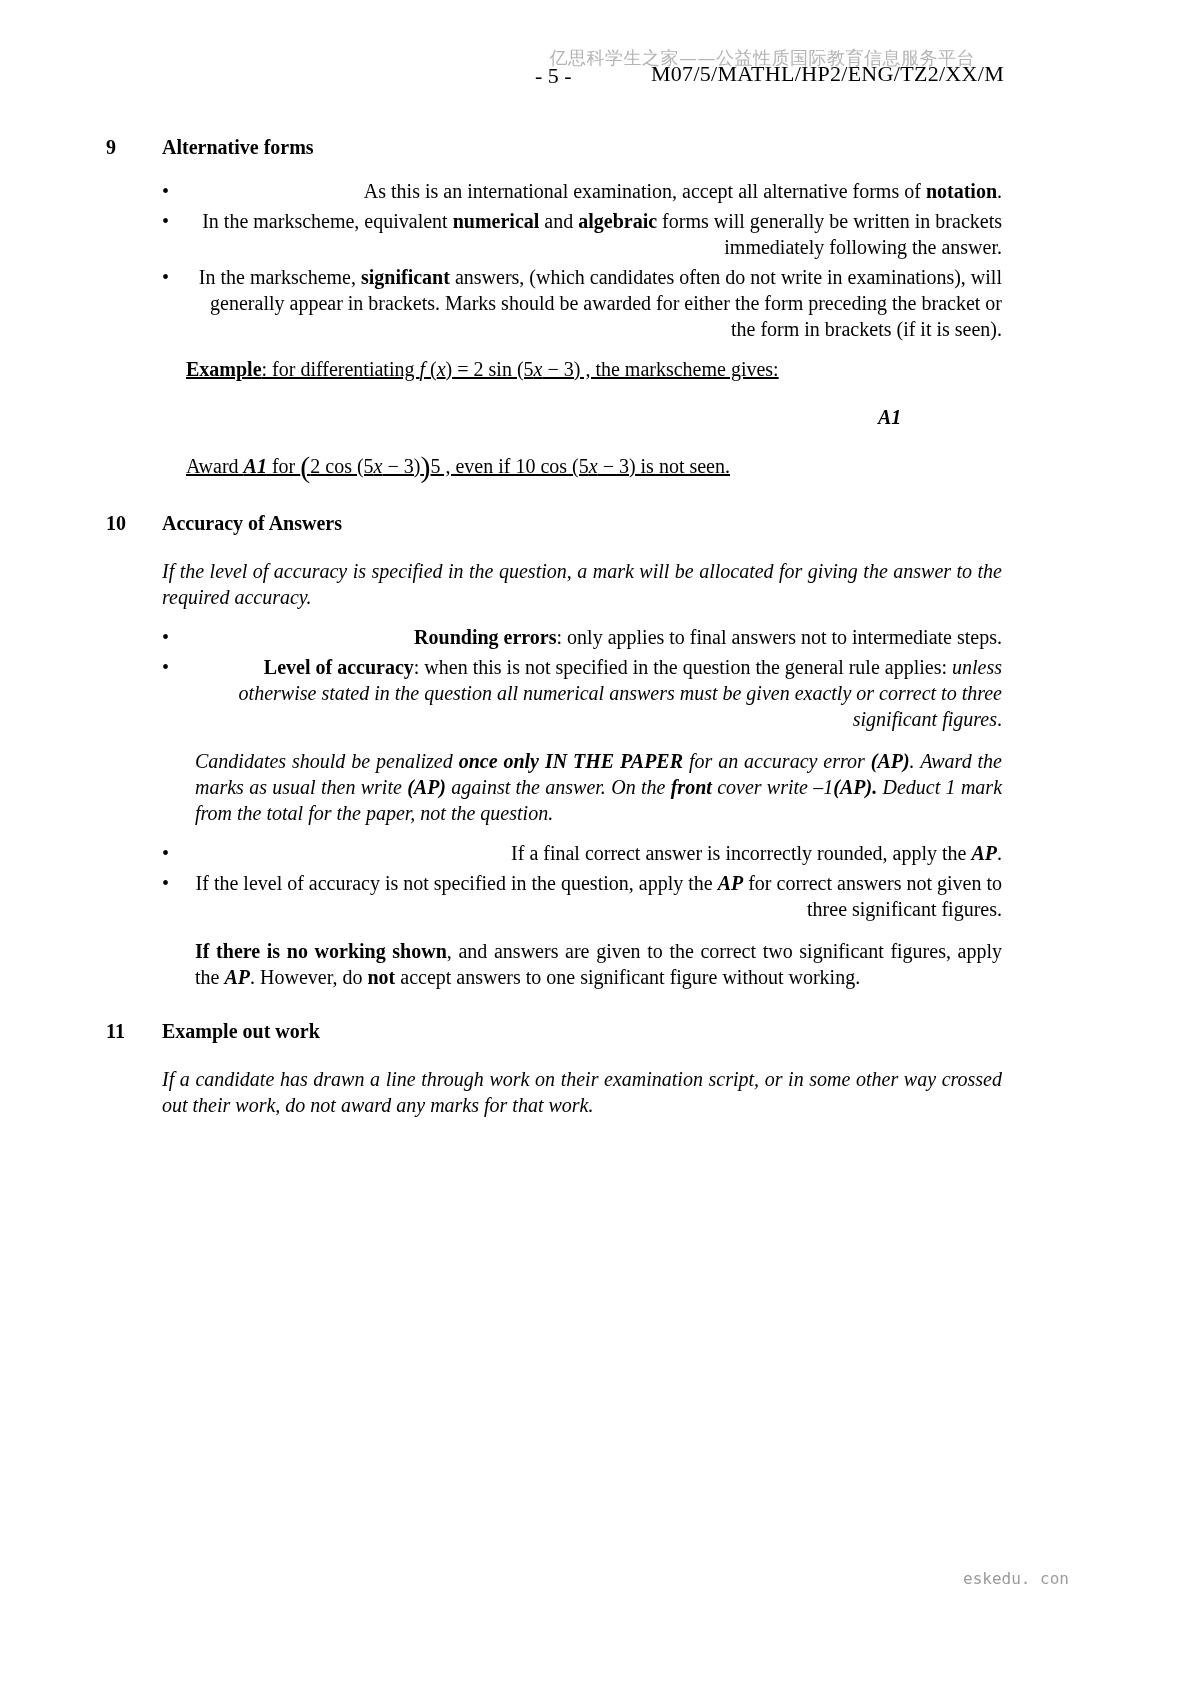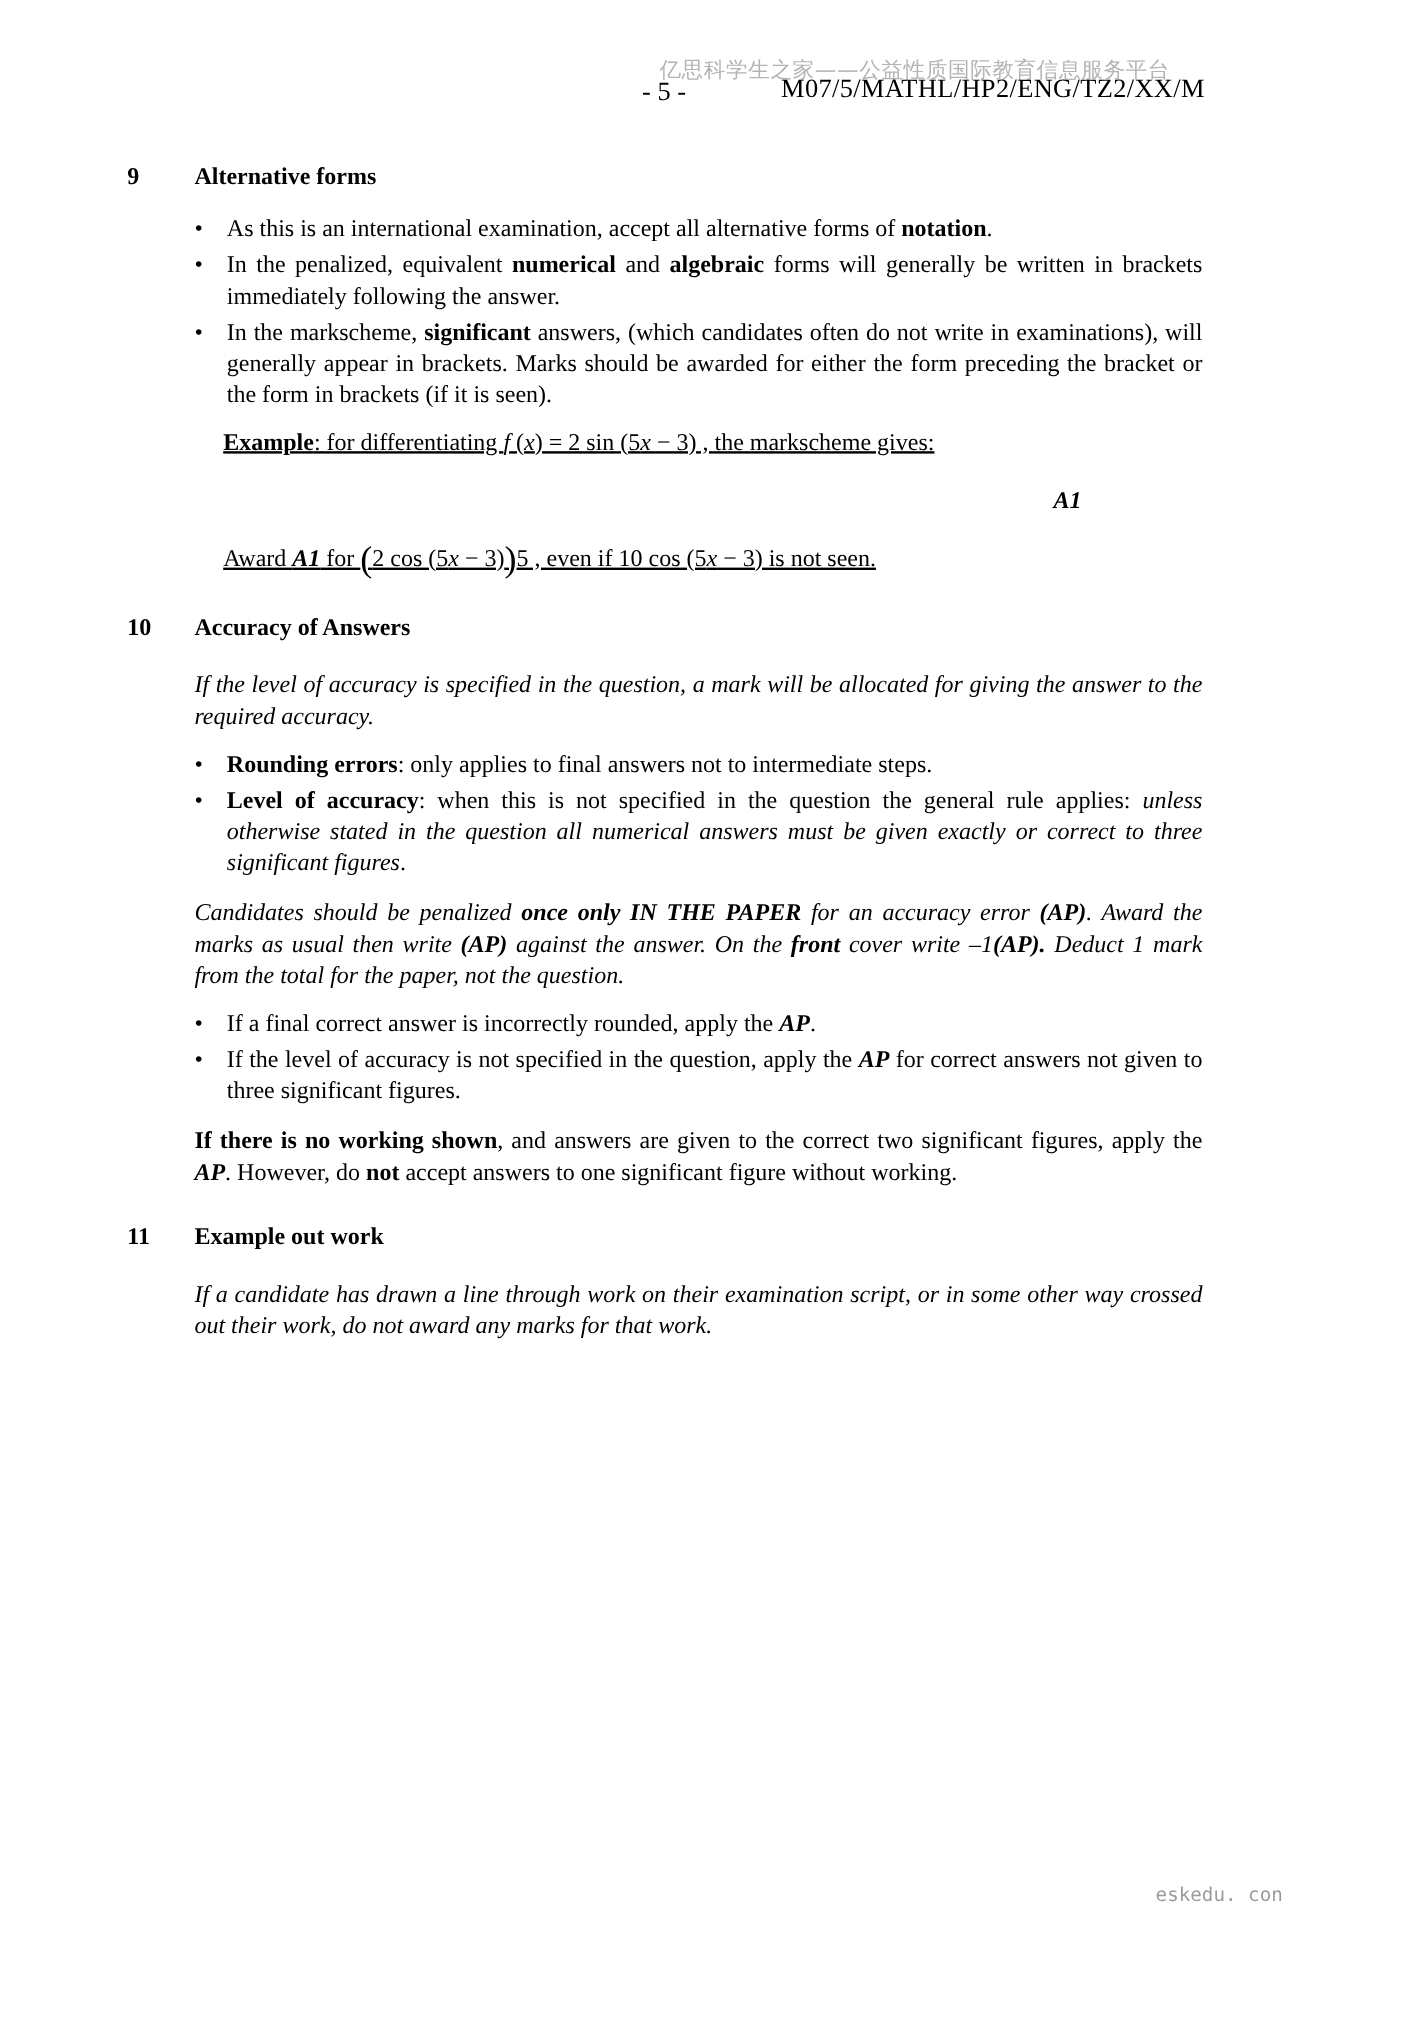--- a/index.html
+++ b/index.html
@@ -19,28 +19,28 @@
   }
   .page-number{position:absolute;top:63px;left:535px;font-size:22px;}
   .exam-code{position:absolute;top:61px;right:186px;font-size:22px;letter-spacing:.3px;text-align:center;}
 
   .content{position:absolute;top:134px;left:106px;width:896px;font-size:20px;line-height:26px;}
   .sec-head{display:flex;font-weight:700;}
   .sec-num{flex:0 0 56px;}
   .sec-body{margin-left:56px;}
   .para{margin:0;}
   .justify{text-align:justify;}
-  .indent1{padding-left:24px;}.mt14{margin-top:14px;text-decoration:underline;}.mt16{margin-top:16px;}.mt22{margin-top:22px;}.mt28{margin-top:28px;}
+  .indent1{padding-left:24px;}.mt14{margin-top:14px;text-decoration:underline;}.mt16{margin-top:16px;margin-left:33px;}.mt22{margin-top:22px;}.mt28{margin-top:28px;}
 
   .bullets{list-style:none;margin:18px 0 0 0;padding:0;}
   .bullets.tight{margin-top:14px;}
   .li{display:flex;margin-top:4px;}
   .li:first-child{margin-top:0;}
   .dot{flex:0 0 27px;}
-  .li-text{flex:1;}
+  .li-text{flex:1;text-align:right;}
 
   .formula-row{position:relative;margin-top:14px;height:42px;display:flex;align-items:center;padding-left:64px;}
   .formula{white-space:pre-wrap;font-size:21px;}
   .mark-a1{position:absolute;left:716px;top:8px;font-weight:700;font-style:italic;font-size:20px;}
 
   .footer{
     position:absolute;top:1569px;left:963px;
     font-family:"DejaVu Sans Mono", monospace;font-size:16px;color:#9b9b9b;
     white-space:pre;
   }
@@ -60,21 +60,21 @@
       <span class="sec-title">Alternative forms</span>
     </div>
     <div class="sec-body">
       <ul class="bullets">
         <li class="li">
           <span class="dot">•</span>
           <span class="li-text"><span>As this is an international examination, accept all alternative forms of </span><span class="b">notation</span><span>.</span></span>
         </li>
         <li class="li">
           <span class="dot">•</span>
-          <span class="li-text justify"><span>In the penalized, equivalent </span><span class="b">numerical</span><span> and </span><span class="b">algebraic</span><span> forms will generally be written in brackets immediately following the answer.</span></span>
+          <span class="li-text justify"><span>In the markscheme, equivalent </span><span class="b">numerical</span><span> and </span><span class="b">algebraic</span><span> forms will generally be written in brackets immediately following the answer.</span></span>
         </li>
         <li class="li">
           <span class="dot">•</span>
           <span class="li-text justify"><span>In the markscheme, </span><span class="b">significant</span><span> answers, (which candidates often do not write in examinations), will generally appear in brackets.  Marks should be awarded for either the form preceding the bracket or the form in brackets (if it is seen).</span></span>
         </li>
       </ul>
       <p class="para indent1 mt14"><span class="b">Example</span><span>: for differentiating  </span><span class="i">f</span><span> (</span><span class="i">x</span><span>) = 2 sin (5</span><span class="i">x</span><span> − 3) , the markscheme gives:</span></p>
       <div class="formula-row">
         <span class="mark-a1">A1</span>
       </div>

